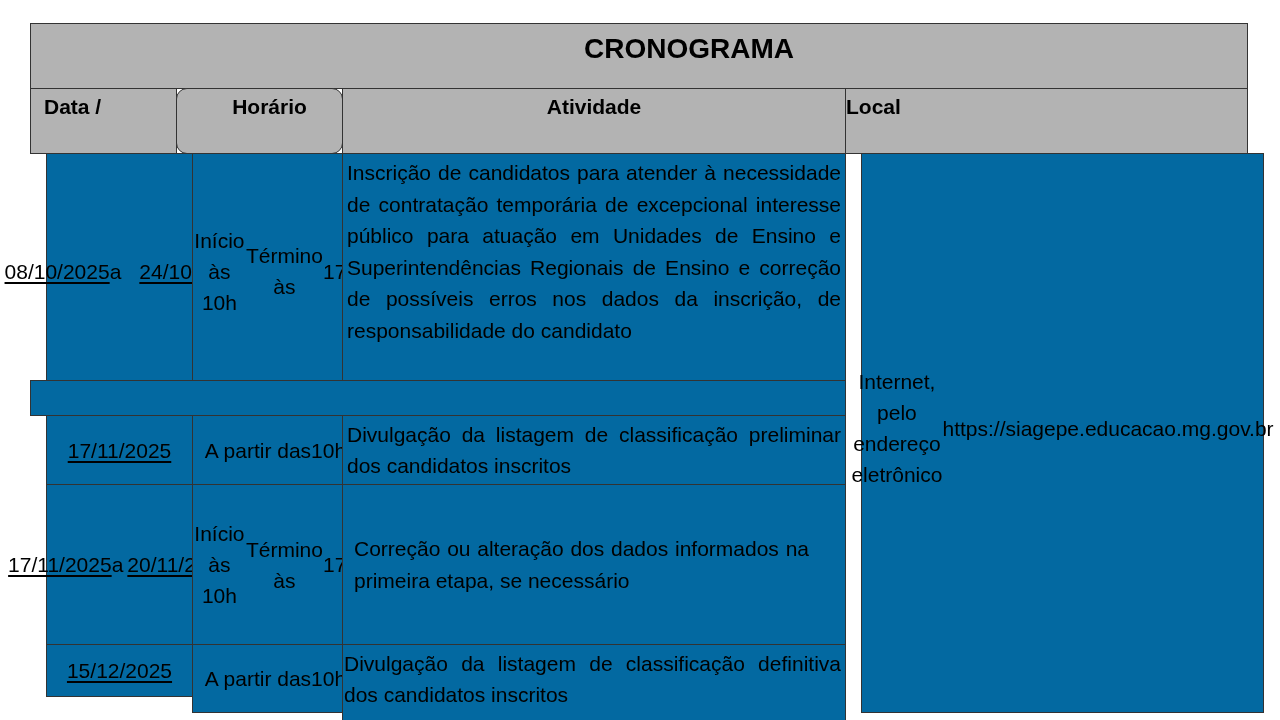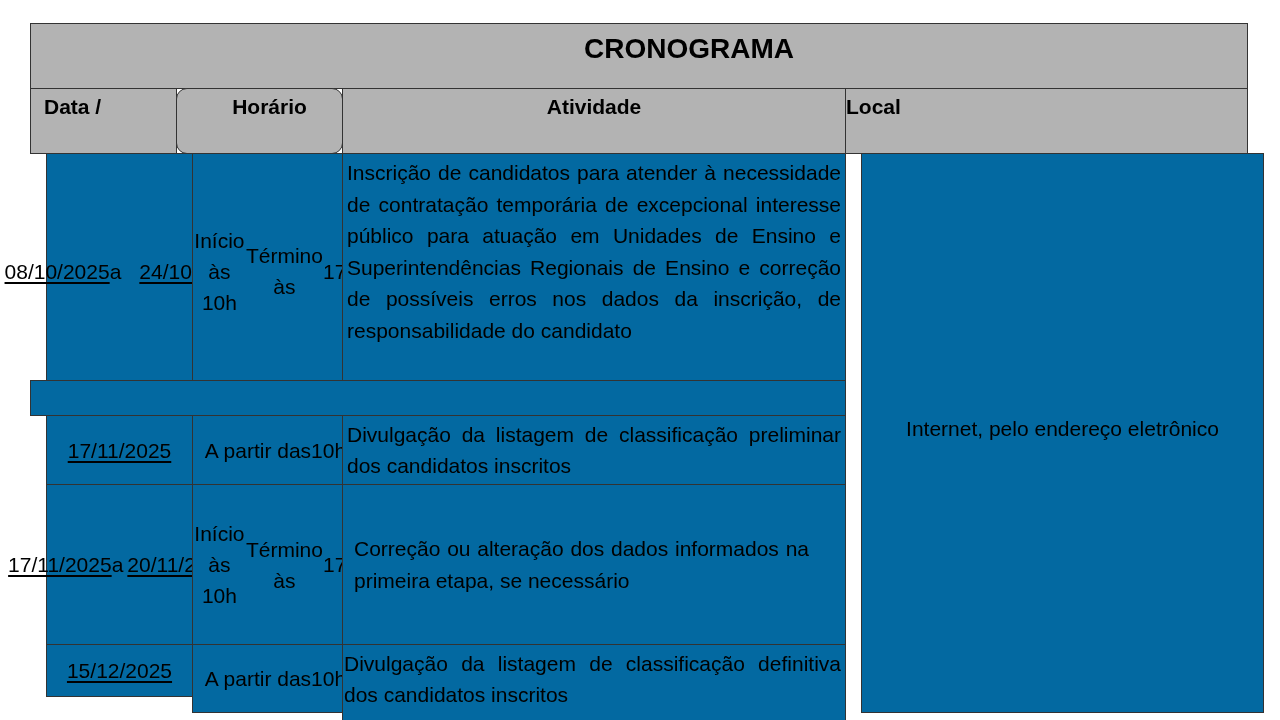--- a/index.html
+++ b/index.html
@@ -27,20 +27,21 @@
 </div>
 <div class="cell gray hdr" style="left:342px;top:88px;width:504px;height:66px;text-align:center;">
   <span>Atividade</span>
 </div>
 <div class="cell gray hdr" style="left:845px;top:88px;width:403px;height:66px;text-align:left;">
   <span>Local</span>
 </div>
 
 <div class="cell ctr" style="left:845px;top:153px;width:403px;height:560px;padding-bottom:10px;">
   <div>Internet, pelo endereço eletrônico</div>
+  <div>https://siagepe.educacao.mg.gov.br</div>
 </div>
 
 <div class="cell ctr" style="left:30px;top:153px;width:147px;height:228px;padding-top:8px;">
   <div class="u" style="margin-left:10px;">08/10/2025</div>
   <div>a</div>
   <div class="u" style="margin-left:18px;">24/10/2025</div>
 </div>
 <div class="cell ctr" style="left:176px;top:153px;width:167px;height:228px;padding-top:8px;">
   <div>Início às 10h</div>
   <div>Término às</div>

